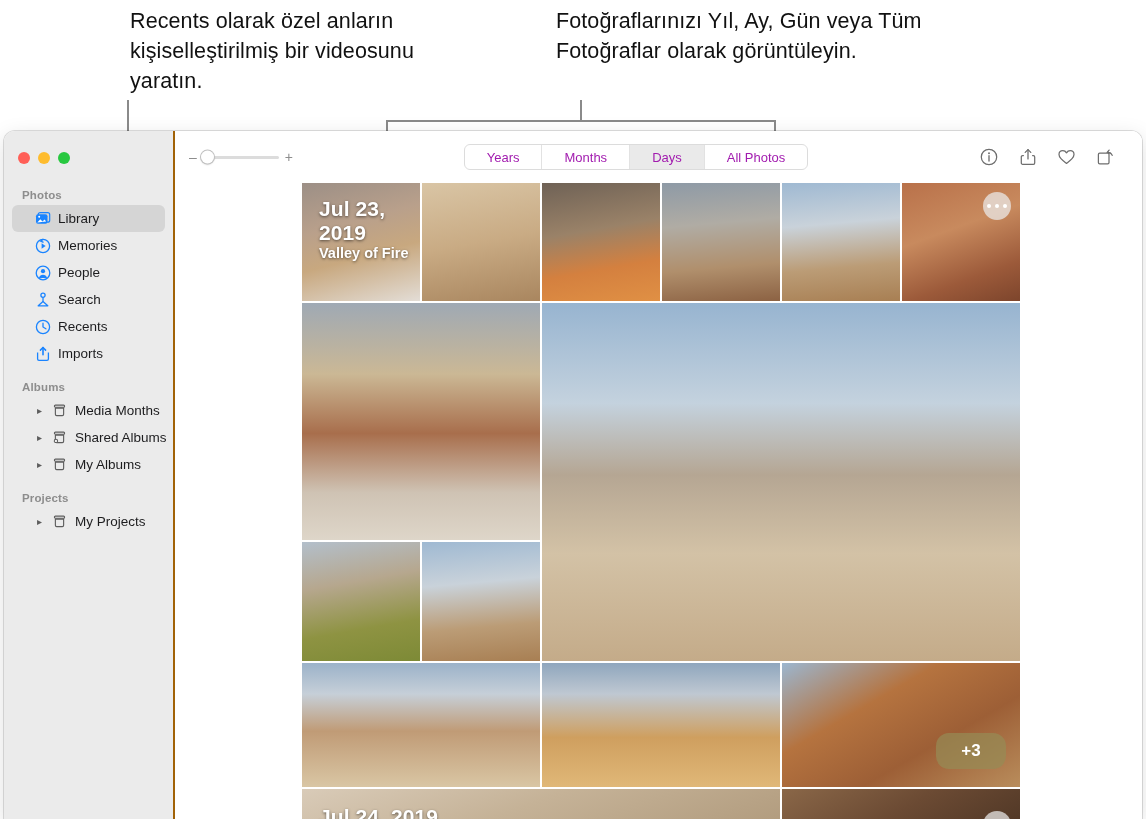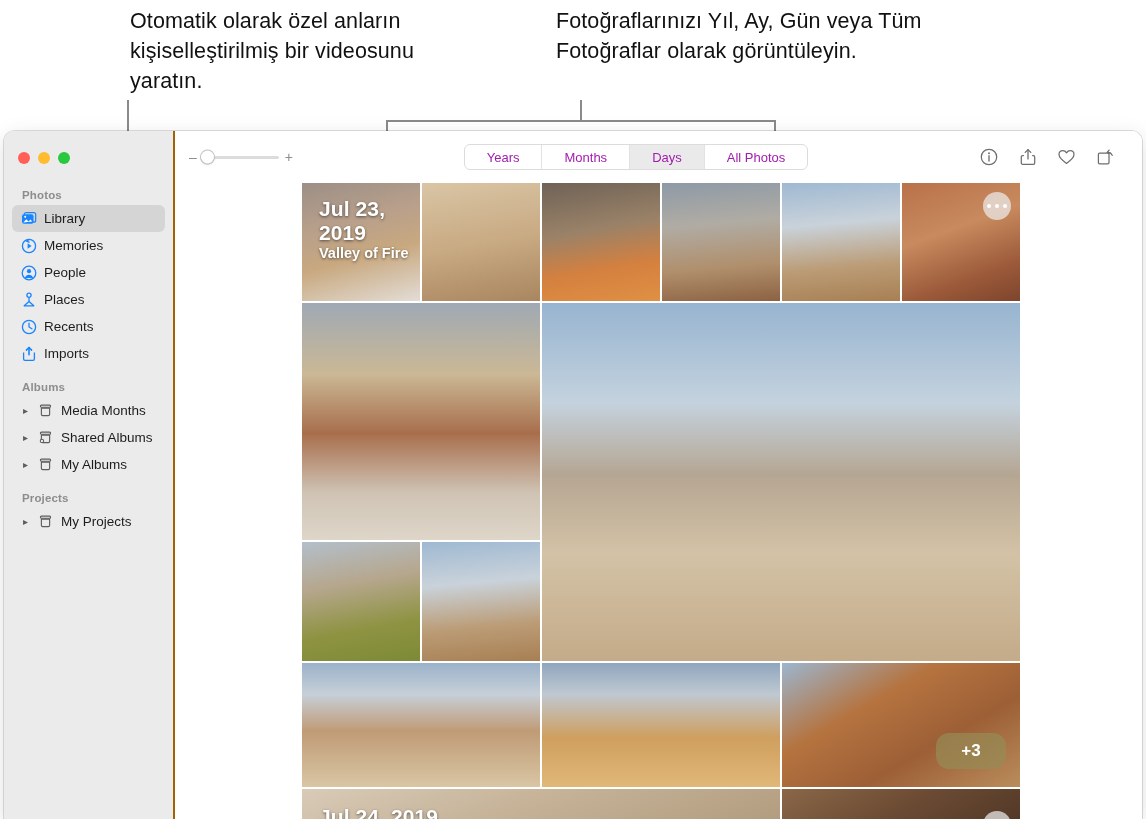--- a/index.html
+++ b/index.html
@@ -33,21 +33,21 @@
     position:relative;overflow:hidden;}
   .traffic{position:absolute;left:14px;top:21px;display:flex;gap:8px;}
   .tl{width:12px;height:12px;border-radius:50%;}
   .tl.red{background:#ff5f57;}
   .tl.yellow{background:#febc2e;}
   .tl.green{background:#28c840;}
 
   .sb-scroll{padding-top:58px;}
   .sb-head{font-size:11.5px;font-weight:700;color:#8d8d8d;padding:0 0 4px 18px;letter-spacing:.15px;}
   .sb-group{margin-bottom:14px;}
-  .sb-item{display:flex;align-items:center;height:27px;margin:0 8px;padding-left:8px;
+  .sb-item{display:flex;align-items:center;height:27px;margin:0 8px;padding-left:22px;
     border-radius:6px;font-size:13.5px;color:#1d1d1f;gap:7px;}
   .sb-item.selected{background:#d5d5d5;}
   .sb-ico{width:17px;height:17px;flex:0 0 17px;display:flex;align-items:center;justify-content:center;color:#1a84ff;}
   .sb-ico svg{display:block;}
   .disc{width:11px;flex:0 0 11px;display:flex;align-items:center;justify-content:center;
     color:#5d5d5d;font-size:10px;margin-right:-1px;}
   .sb-ico.grey{color:#5d5d5d;}
   .sb-label{white-space:nowrap;}
 
   
@@ -112,21 +112,21 @@
   .hair-blur{background:linear-gradient(160deg,#d9cbb8 0%,#c5b297 45%,#b09a7c 100%);}
   .slot-canyon{background:linear-gradient(150deg,#8a6748 0%,#6b4a33 50%,#4e3625 100%);}
   .green-jacket{background:linear-gradient(170deg,#b3bfcb 0%,#b6a78e 35%,#8e9342 70%,#7d8a36 100%);}
   .pink-skirt{background:linear-gradient(175deg,#9fb9d2 0%,#c9d2da 35%,#bb9c76 70%,#a87f53 100%);}
 </style>
 </head>
 <body>
 
 <div class="page">
 
-  <div class="callout" id="callout-left">Otomatik olarak özel anların kişiselleştirilmiş bir videosunu yaratın.</div>
+  <div class="callout" id="callout-left">Recents olarak özel anların kişiselleştirilmiş bir videosunu yaratın.</div>
   <div class="callout" id="callout-right">Fotoğraflarınızı Yıl, Ay, Gün veya Tüm Fotoğraflar olarak görüntüleyin.</div>
 
   <div id="leader-left-v"></div>
   <div id="leader-left-h"></div>
   <div id="leader-right-v"></div>
   <div id="leader-right-bracket"></div>
 
   <div class="window">
 
     <div class="sidebar">
@@ -176,21 +176,21 @@
           </div>
 
           <div class="sb-item">
             <span class="sb-ico">
               <svg width="16" height="16" viewBox="0 0 16 16">
                   <circle cx="8" cy="3.3" r="2.1" fill="none" stroke="#1a84ff" stroke-width="1.3"></circle>
                   <path d="M8 5.6v4.2" stroke="#1a84ff" stroke-width="1.3"></path>
                   <path d="M8 9.6 L3.2 13.8 H12.8 Z" fill="none" stroke="#1a84ff" stroke-width="1.3" stroke-linejoin="round"></path>
                 </svg>
             </span>
-            <span class="sb-label">Places</span>
+            <span class="sb-label">Search</span>
           </div>
 
           <div class="sb-item">
             <span class="sb-ico">
               <svg width="16" height="16" viewBox="0 0 16 16">
                   <circle cx="8" cy="8" r="6.6" fill="none" stroke="#1a84ff" stroke-width="1.3"></circle>
                   <path d="M8 4.2V8l2.9 1.8" fill="none" stroke="#1a84ff" stroke-width="1.3" stroke-linecap="round"></path>
                 </svg>
             </span>
             <span class="sb-label">Recents</span>

